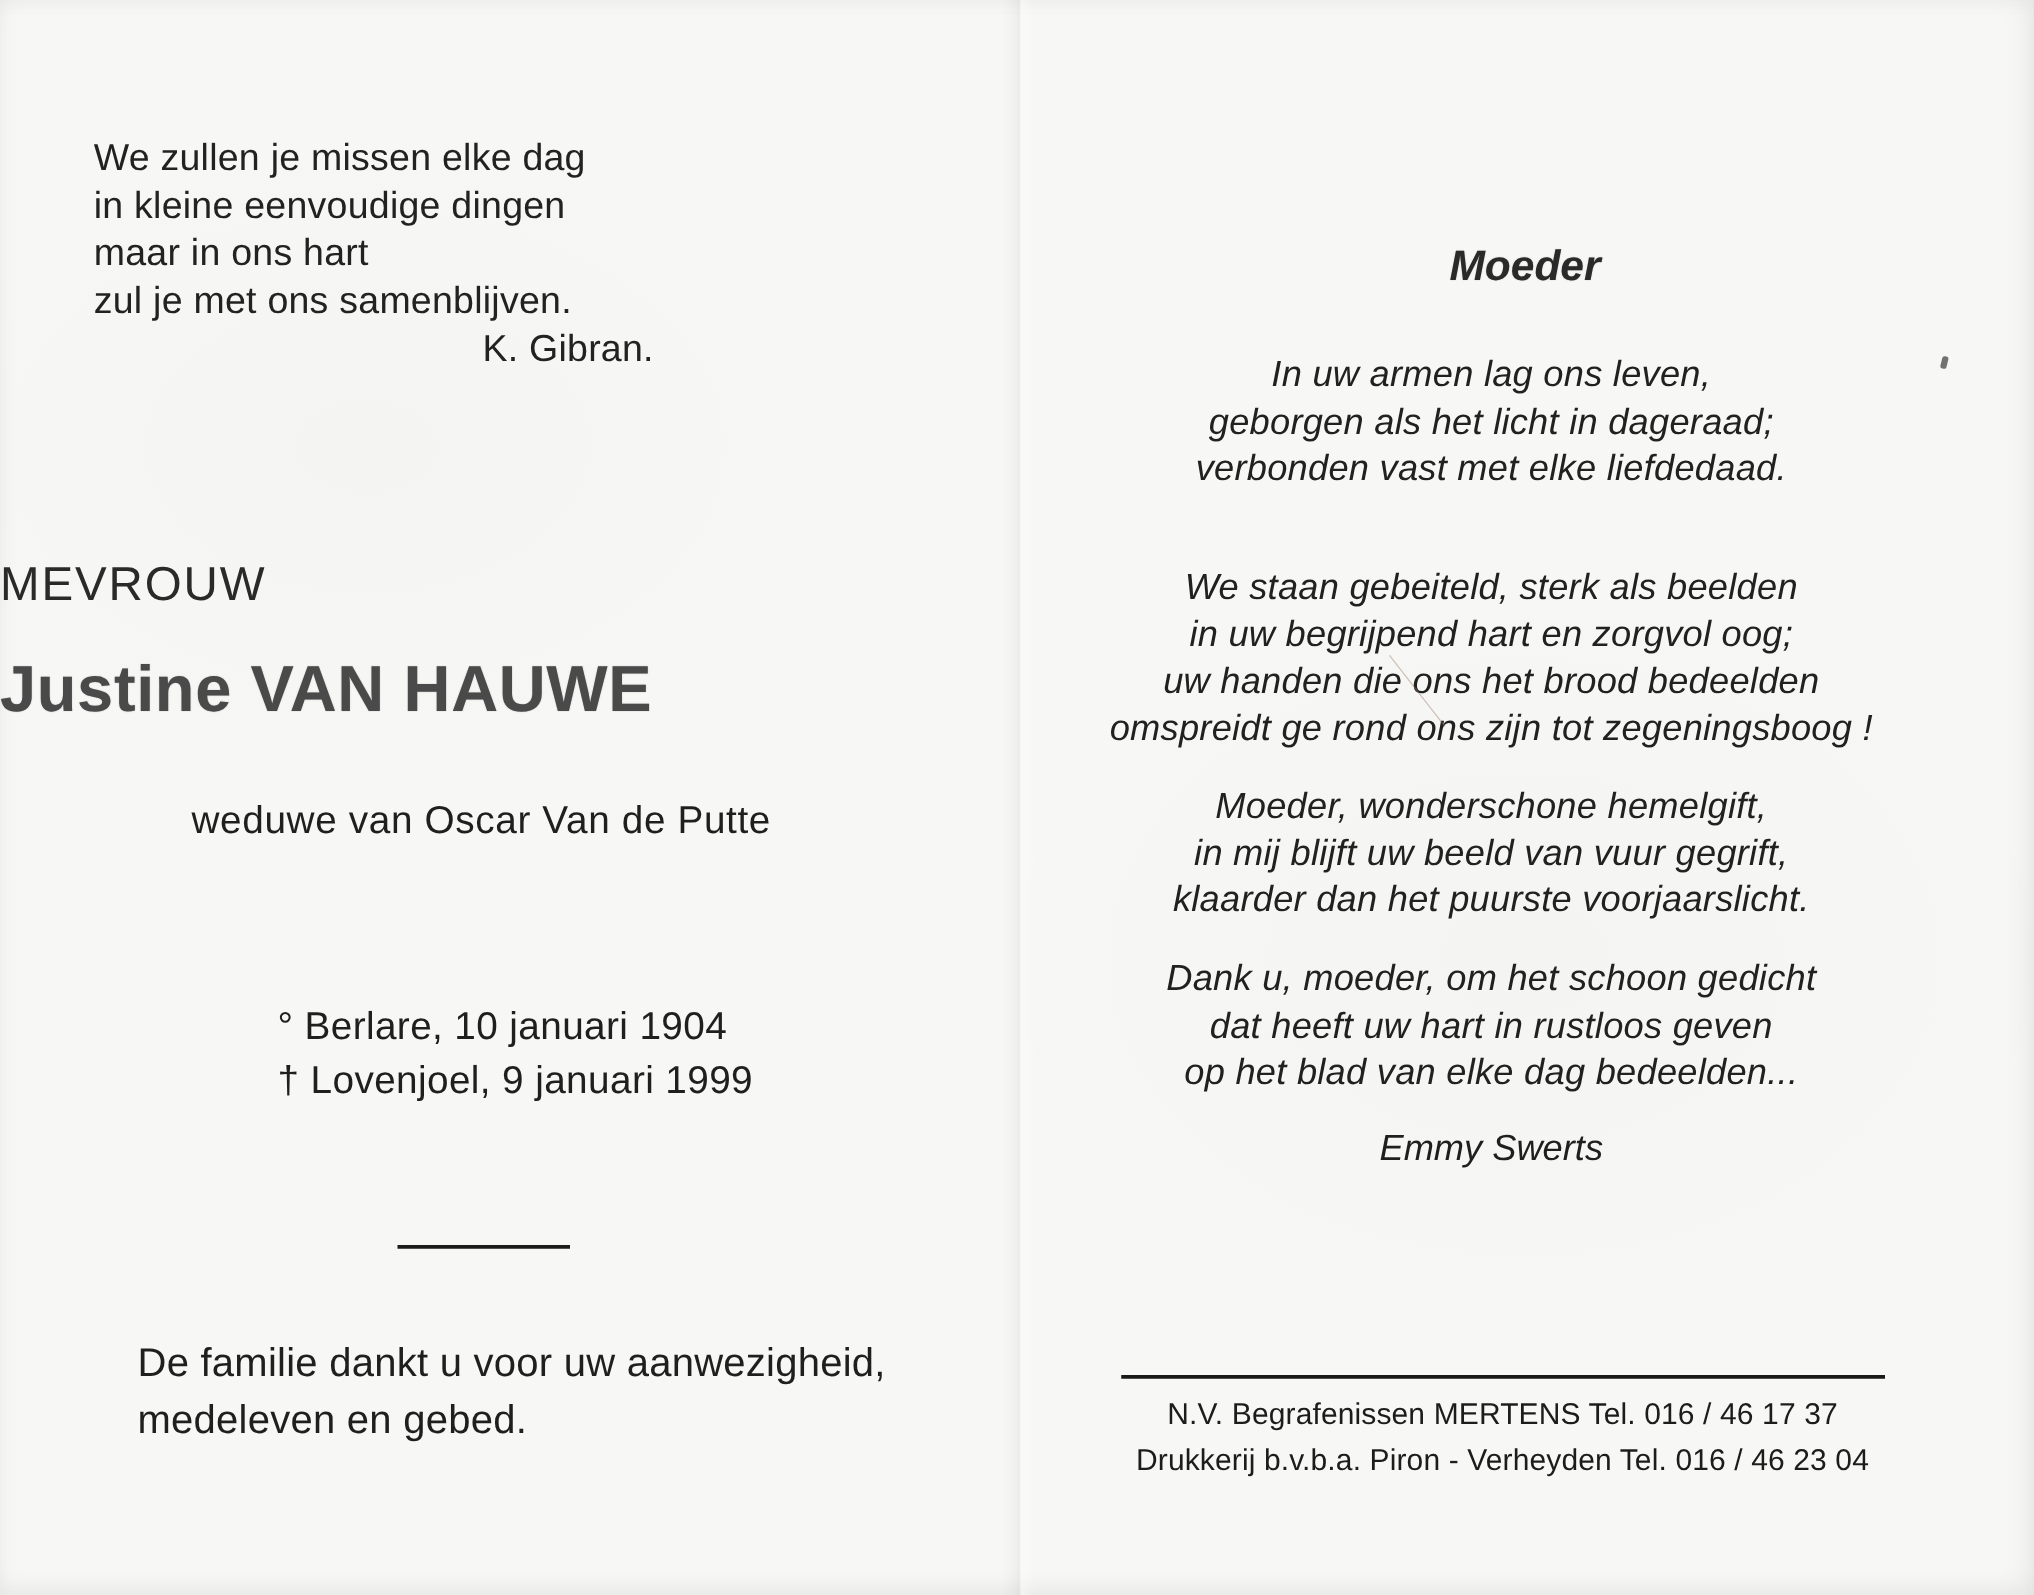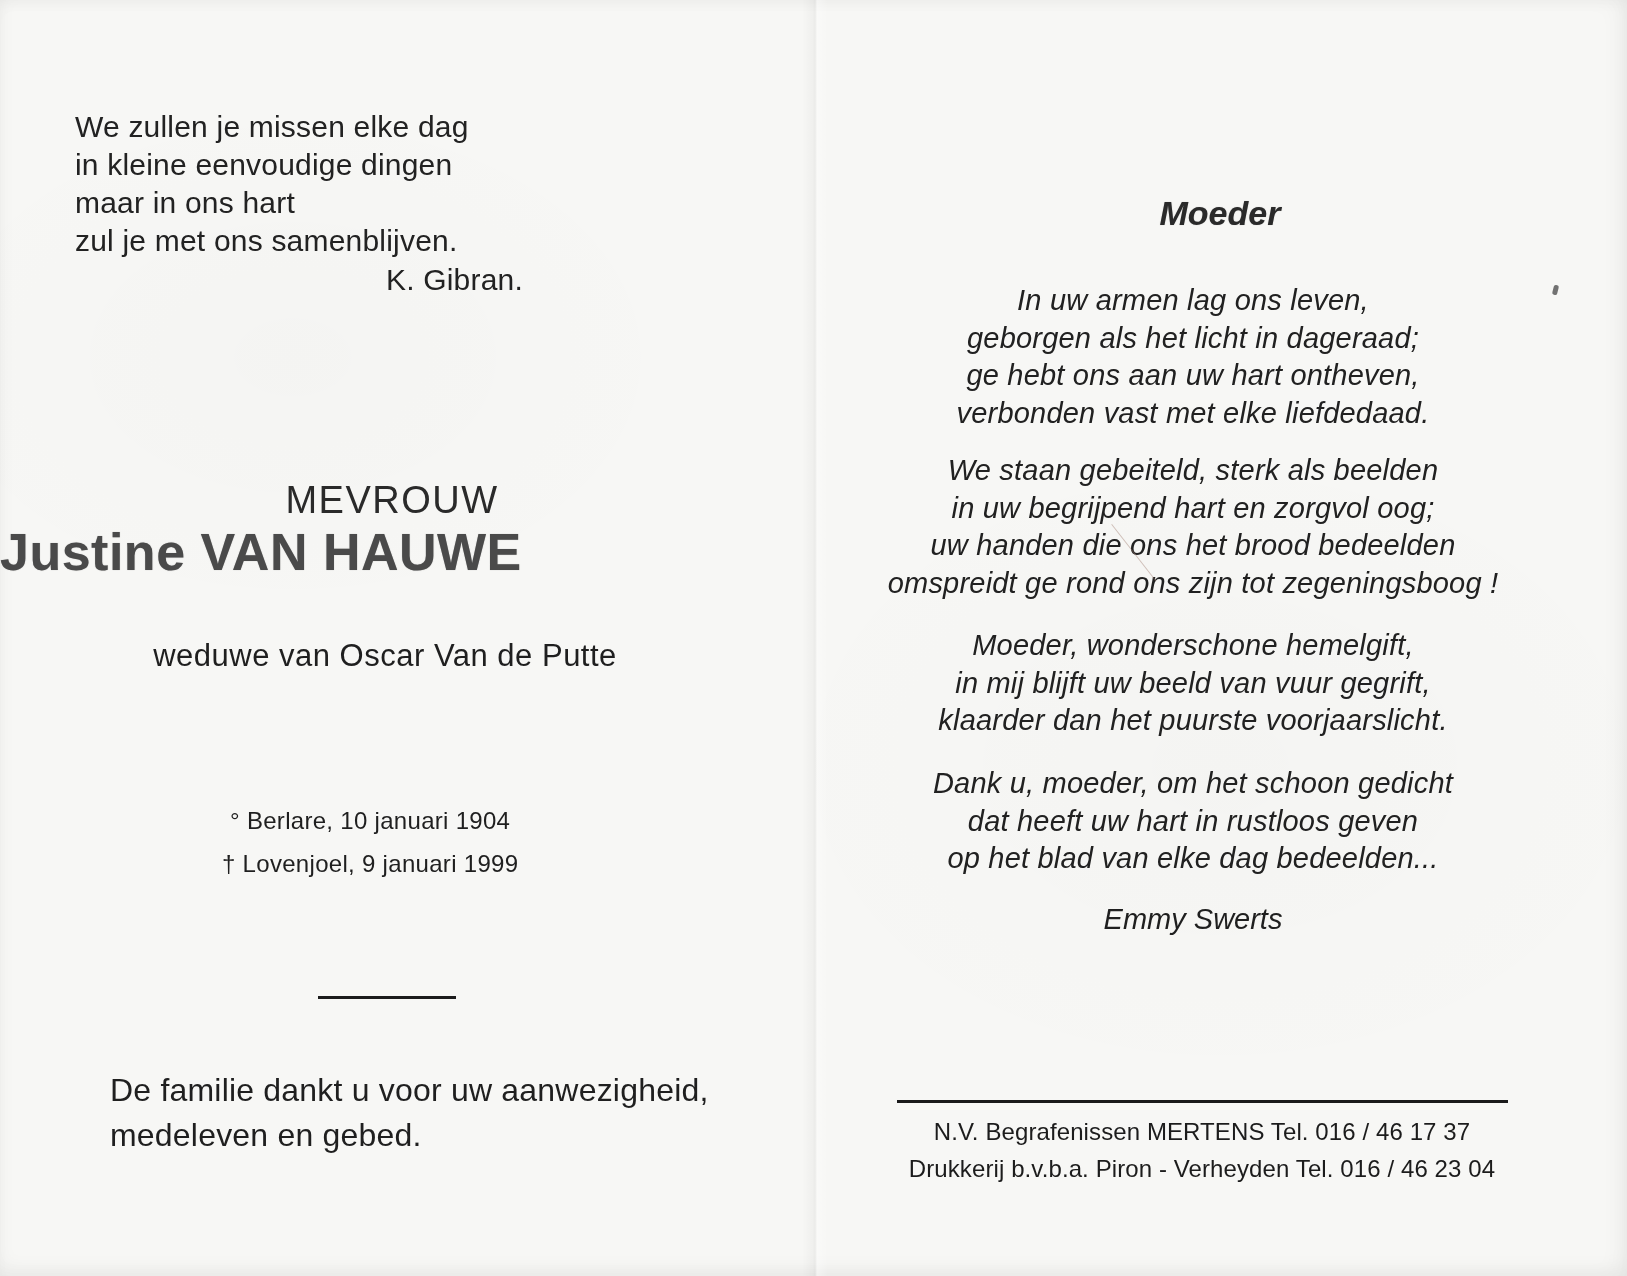--- a/index.html
+++ b/index.html
@@ -52,25 +52,24 @@
     color: #222;
   }
   .opening-quote .attribution {
     text-align: right;
     padding-right: 14px;
     margin-top: 1px;
   }
   .honorific {
     position: absolute;
     left: 0; top: 447px; width: 784px;
-    text-align: center;
+    text-align: left;
     font-size: 38px;
     letter-spacing: 1.5px;
     color: #2a2a2a;
-    margin-top: 32px;
   }
   .deceased-name {
     position: absolute;
     left: 0; top: 522px; width: 770px;
     text-align: left;
     font-size: 52px;
     font-weight: 700;
     letter-spacing: 0.5px;
     color: #4a4a4a;
     text-shadow: 0 0 1px rgba(70,70,70,0.4);
@@ -78,23 +77,22 @@
   .relation {
     position: absolute;
     left: 0; top: 638px; width: 770px;
     text-align: center;
     font-size: 31px;
     letter-spacing: 0.5px;
   }
   .life-dates {
     position: absolute;
     left: 222px; top: 799px;
-    font-size: 24px; line-height: 43px;
+    font-size: 31px; line-height: 43px;
     letter-spacing: 0.3px;
-    text-align: center;
   }
   .divider-left {
     position: absolute;
     left: 318px; top: 996px;
     width: 138px; height: 3px;
     background: #1c1c1c;
   }
   .family-thanks {
     position: absolute;
     left: 70px; top: 1068px;
@@ -206,21 +204,20 @@
 
   </section>
 
   <section class="page page-right">
 
     <div class="poem-title">Moeder</div>
 
     <div class="stanza stanza-1">
       <div>In uw armen lag ons leven,</div>
       <div>geborgen als het licht in dageraad;</div>
-      <div>ge hebt ons aan uw hart ontheven,</div>
       <div>verbonden vast met elke liefdedaad.</div>
     </div>
 
     <div class="stanza stanza-2">
       <div>We staan gebeiteld, sterk als beelden</div>
       <div>in uw begrijpend hart en zorgvol oog;</div>
       <div>uw handen die ons het brood bedeelden</div>
       <div>omspreidt ge rond ons zijn tot zegeningsboog !</div>
     </div>
 

